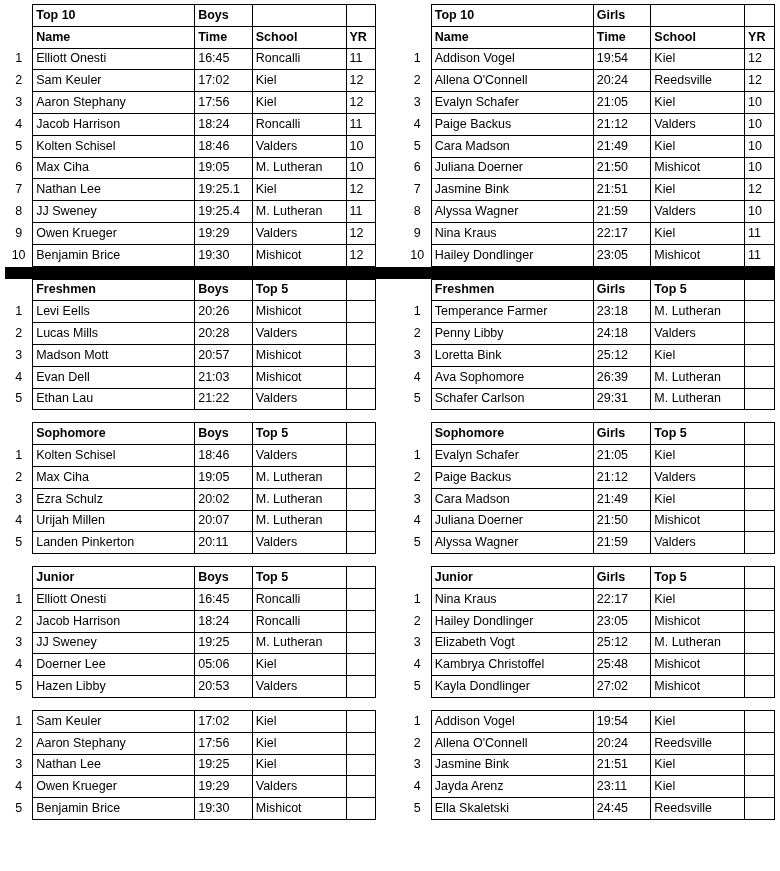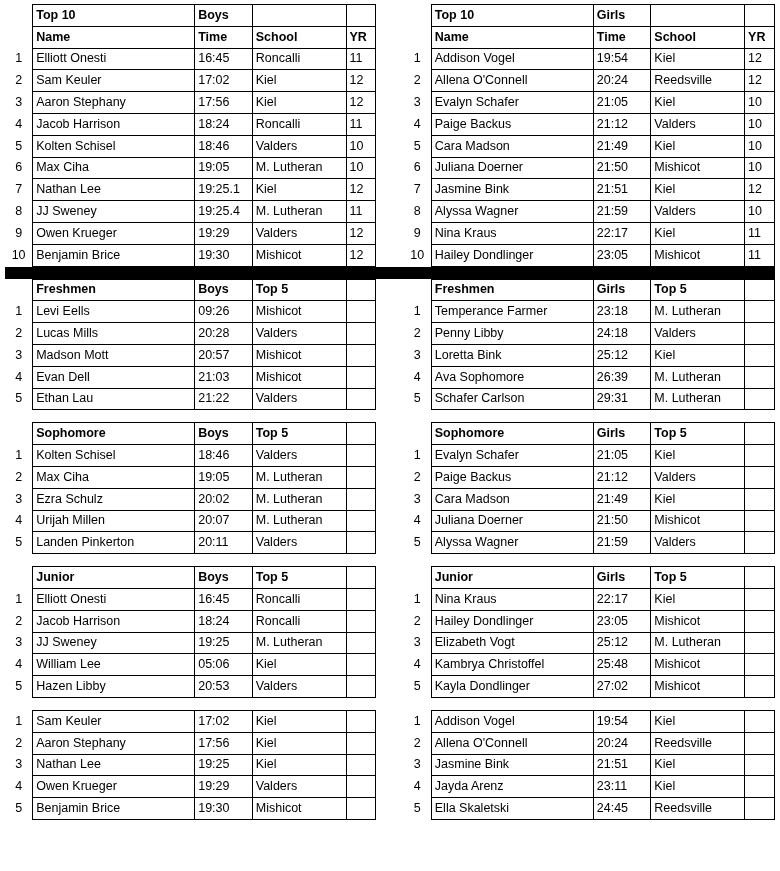--- a/index.html
+++ b/index.html
@@ -257,21 +257,21 @@
           <td class="gapcell"></td>
           <td class="rank"></td>
           <td class="hdr">Freshmen</td>
           <td class="hdr">Girls</td>
           <td class="hdr">Top 5</td>
           <td></td>
         </tr>
         <tr>
           <td class="rank">1</td>
           <td>Levi Eells</td>
-          <td>09:26</td>
+          <td>20:26</td>
           <td>Mishicot</td>
           <td></td>
           <td class="gapcell"></td>
           <td class="rank">1</td>
           <td>Temperance Farmer</td>
           <td>23:18</td>
           <td>M. Lutheran</td>
           <td></td>
         </tr>
         <tr>
@@ -457,21 +457,21 @@
           <td></td>
           <td class="gapcell"></td>
           <td class="rank">3</td>
           <td>Elizabeth Vogt</td>
           <td>25:12</td>
           <td>M. Lutheran</td>
           <td></td>
         </tr>
         <tr>
           <td class="rank">4</td>
-          <td>William Lee</td>
+          <td>Doerner Lee</td>
           <td>05:06</td>
           <td>Kiel</td>
           <td></td>
           <td class="gapcell"></td>
           <td class="rank">4</td>
           <td>Kambrya Christoffel</td>
           <td>25:48</td>
           <td>Mishicot</td>
           <td></td>
         </tr>

